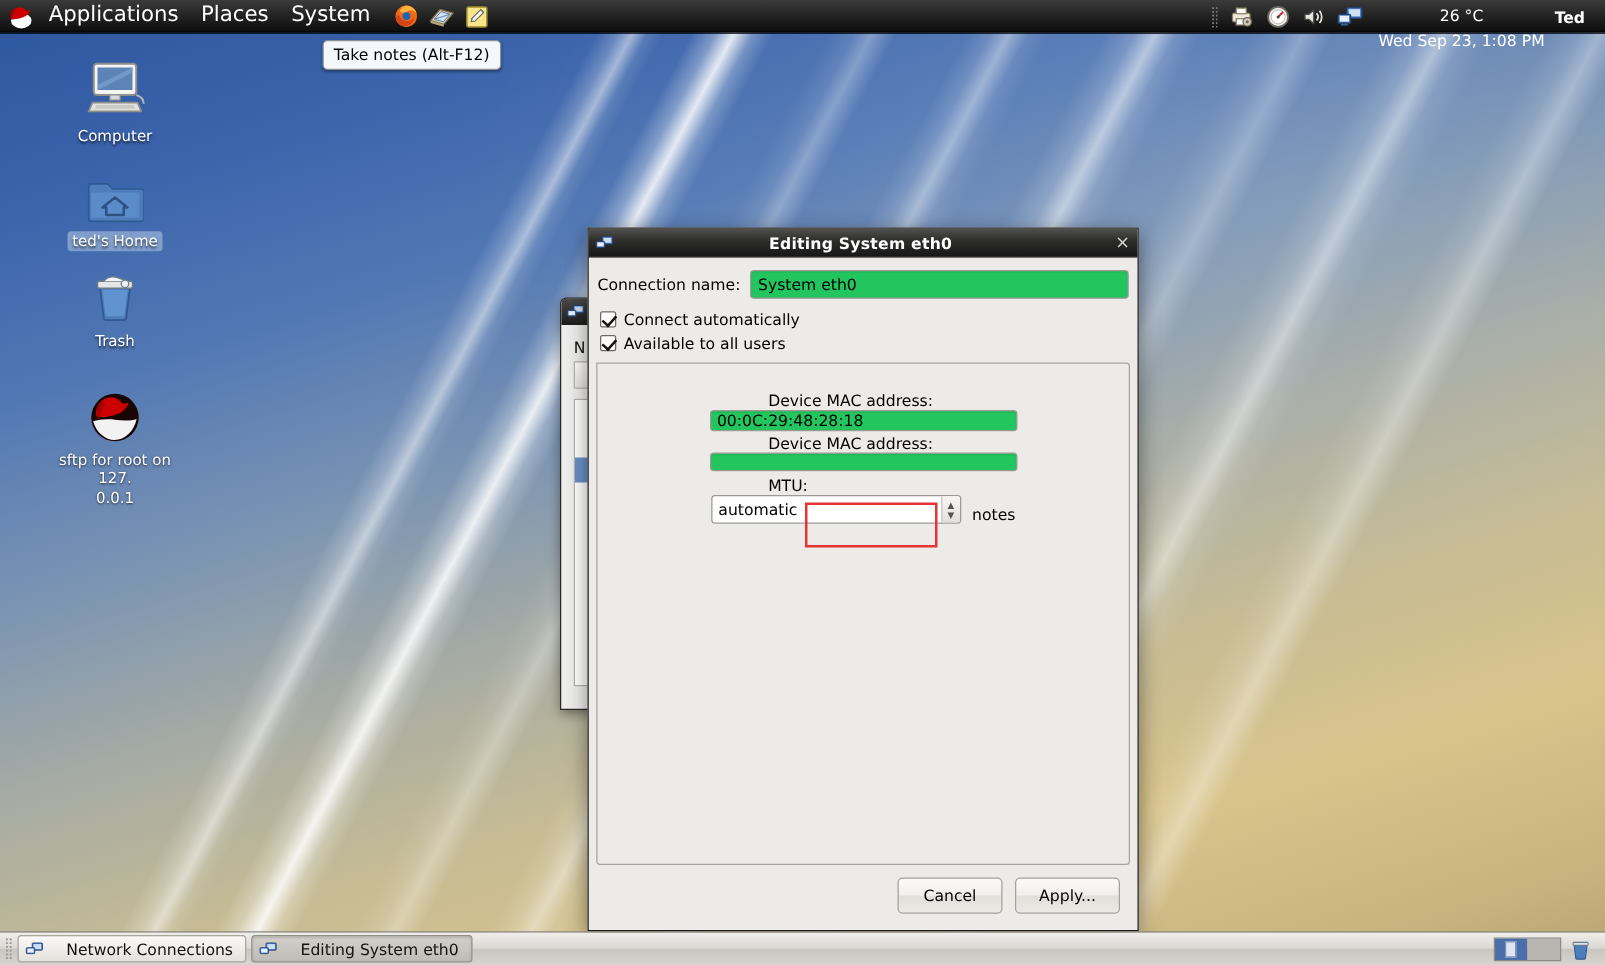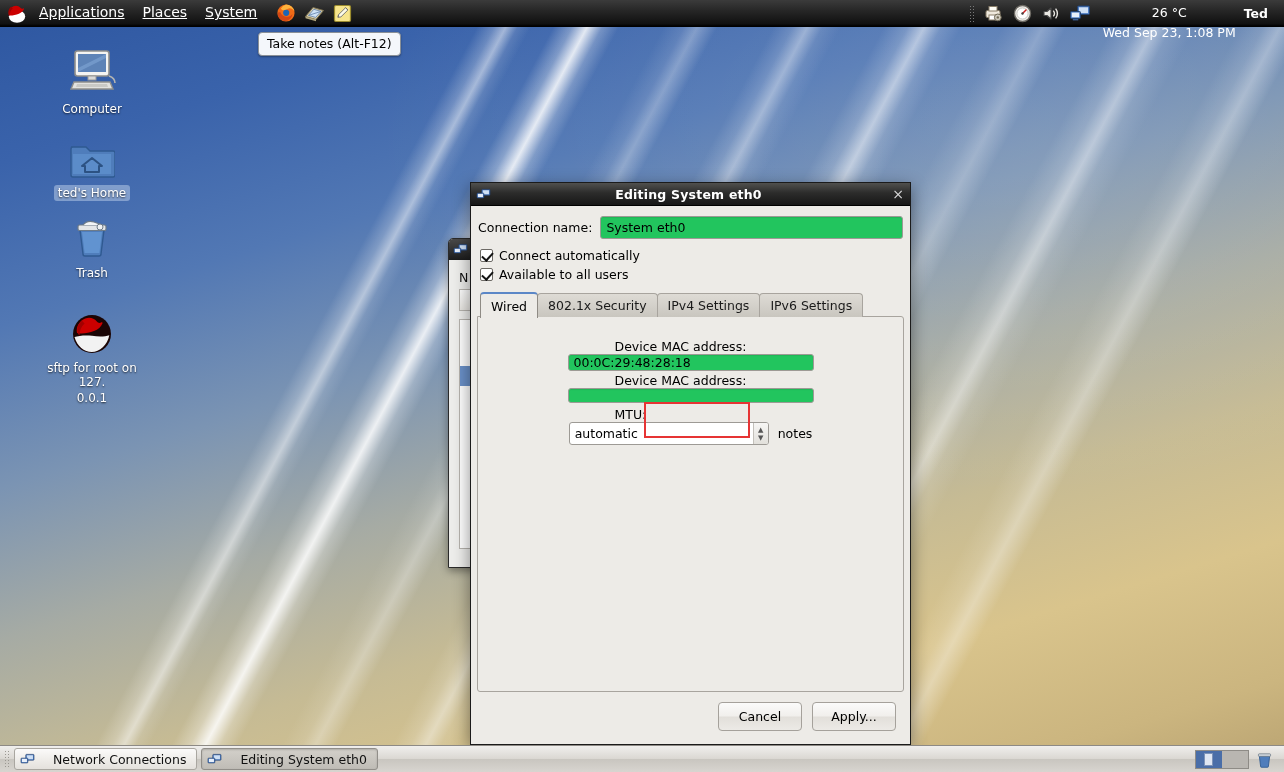--- a/index.html
+++ b/index.html
@@ -33,21 +33,21 @@
   
   #top-panel {
     position: absolute; left: 0; top: 0; width: 1284px; height: 27px;
     background: linear-gradient(180deg, #3b3b3b 0%, #262626 42%, #101010 92%, #000 100%);
     border-bottom: 1px solid #000;
     display: flex; align-items: center; color: #fff;
     font-size: 12.5px;
   }
   .panel-menu {
     padding: 3px 9px 4px 9px; color: #ffffff; white-space: nowrap; cursor: default;
-    font-size: 14px; line-height: 15px; text-decoration: underline;
+    font-size: 17px; line-height: 15px;
   }
   #redhat-logo { width: 22px; height: 21px; margin-left: 6px; margin-right: 2px; position: relative; }
   .panel-launcher { width: 24px; height: 24px; margin: 0 2px; display:flex; align-items:center; justify-content:center; }
   .tray-sep { width: 5px; height: 17px; margin: 0 5px 0 2px;
     background-image: radial-gradient(circle, #888 0.9px, transparent 1px);
     background-size: 3px 3px; opacity: .85; }
   #tray { margin-left: auto; display: flex; align-items: center; height: 27px; padding-right: 8px; }
   .tray-icon { width: 25px; height: 22px; margin: 0 2px; display:flex; align-items:center; justify-content:center; }
   #clock { font-size: 12.5px; color:#fff; padding: 0 8px; white-space: nowrap; display:flex; align-items:center; gap:5px;flex-direction:column;}
   #weather-temp { font-size:12.5px; }
@@ -148,21 +148,21 @@
     border-color:#8f8b85; border-top: 2px solid #5b87c7;
     margin-bottom:-1px;
   }
   #tabpage {
     flex:1; border:1px solid #a8a49e; background:#edebe7; margin-top:-1px;
     border-radius: 0 3px 3px 3px; padding: 22px 14px 14px 14px;
     position:relative; z-index:1;
   }
   .form-row { display:flex; align-items:center; height:30px; margin-bottom:4px;flex-direction:column; }
   .form-row .lbl { width:152px; font-size:12.5px; color:#000; text-align:left; }
-  .spin-wrap { display:flex; align-items:center; }
+  .spin-wrap { display:flex; align-items:flex-end; }
   .spin {
     width: 200px; height:23px; border:1px solid #9d9a95; border-radius:3px;
     background:#fff; display:flex; align-items:center; overflow:hidden;
   }
   .spin .val { flex:1; padding-left:5px; font-size:12.5px; color:#000; }
   .spin .btns {
     width: 15px; height:21px; border-left:1px solid #c3c0ba;
     background: linear-gradient(180deg,#f7f6f4,#e2e0db);
     display:flex; flex-direction:column; align-items:center; justify-content:center;
   }
@@ -417,34 +417,20 @@
         <span>Connect automatically</span>
       </div>
 
       <div class="chk-row">
         <div class="chk on"></div>
         <span>Available to all users</span>
       </div>
 
       <div id="notebook">
 
-        <div id="tabstrip">
-          <div class="tab active">
-            <span>Wired</span>
-          </div>
-          <div class="tab">
-            <span>802.1x Security</span>
-          </div>
-          <div class="tab">
-            <span>IPv4 Settings</span>
-          </div>
-          <div class="tab">
-            <span>IPv6 Settings</span>
-          </div>
-        </div>
 
         <div id="tabpage">
 
           <div class="form-row">
             <div class="lbl">Device MAC address:</div>
             <div class="gtk-entry" style="width:246px">00:0C:29:48:28:18</div>
           </div>
 
           <div class="form-row">
             <div class="lbl">Device MAC address:</div>

